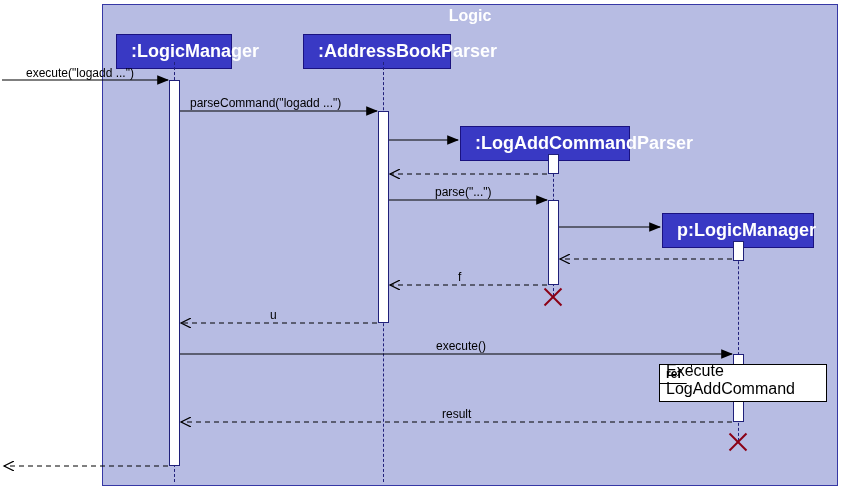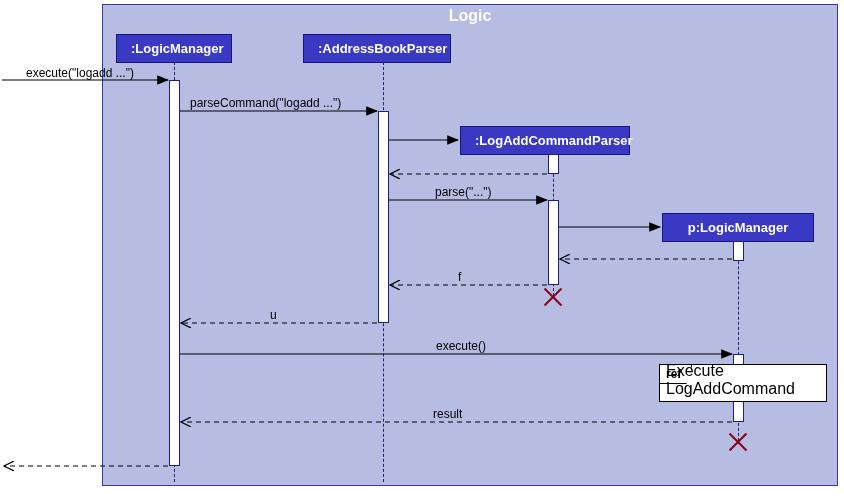--- a/index.html
+++ b/index.html
@@ -30,21 +30,21 @@
     font-weight: bold;
     font-size: 16px;
   }
   .participant-head {
     position: absolute;
     background: #3939c4;
     color: #fff;
     padding: 6px 14px;
     border: 1px solid #1a1280;
     font-weight: bold;
-    font-size: 13px;
+    font-size: 18px;
     white-space: nowrap;
     text-align: center;
   }
   .lifeline {
     position: absolute;
     width: 0;
     border-left: 1px dashed #20207a;
     z-index: 0;
   }
   .activation {
@@ -188,13 +188,13 @@
 
   <line x1="168" y1="466" x2="4" y2="466" stroke="#000" stroke-width="1" stroke-dasharray="5,4" marker-end="url(#openArrow)"></line>
 </svg>
 
 <div class="msg-label" style="left:26px;  top:66px;">execute("logadd ...")</div>
 <div class="msg-label" style="left:190px; top:96px;">parseCommand("logadd ...")</div>
 <div class="msg-label" style="left:435px; top:185px;">parse("...")</div>
 <div class="msg-label" style="left:458px; top:270px;">f</div>
 <div class="msg-label" style="left:270px; top:308px;">u</div>
 <div class="msg-label" style="left:436px; top:339px;text-align:right;">execute()</div>
-<div class="msg-label" style="left:433px; top:407px;">result</div>
+<div class="msg-label" style="left:442px; top:407px;">result</div>
 
 </body></html>

